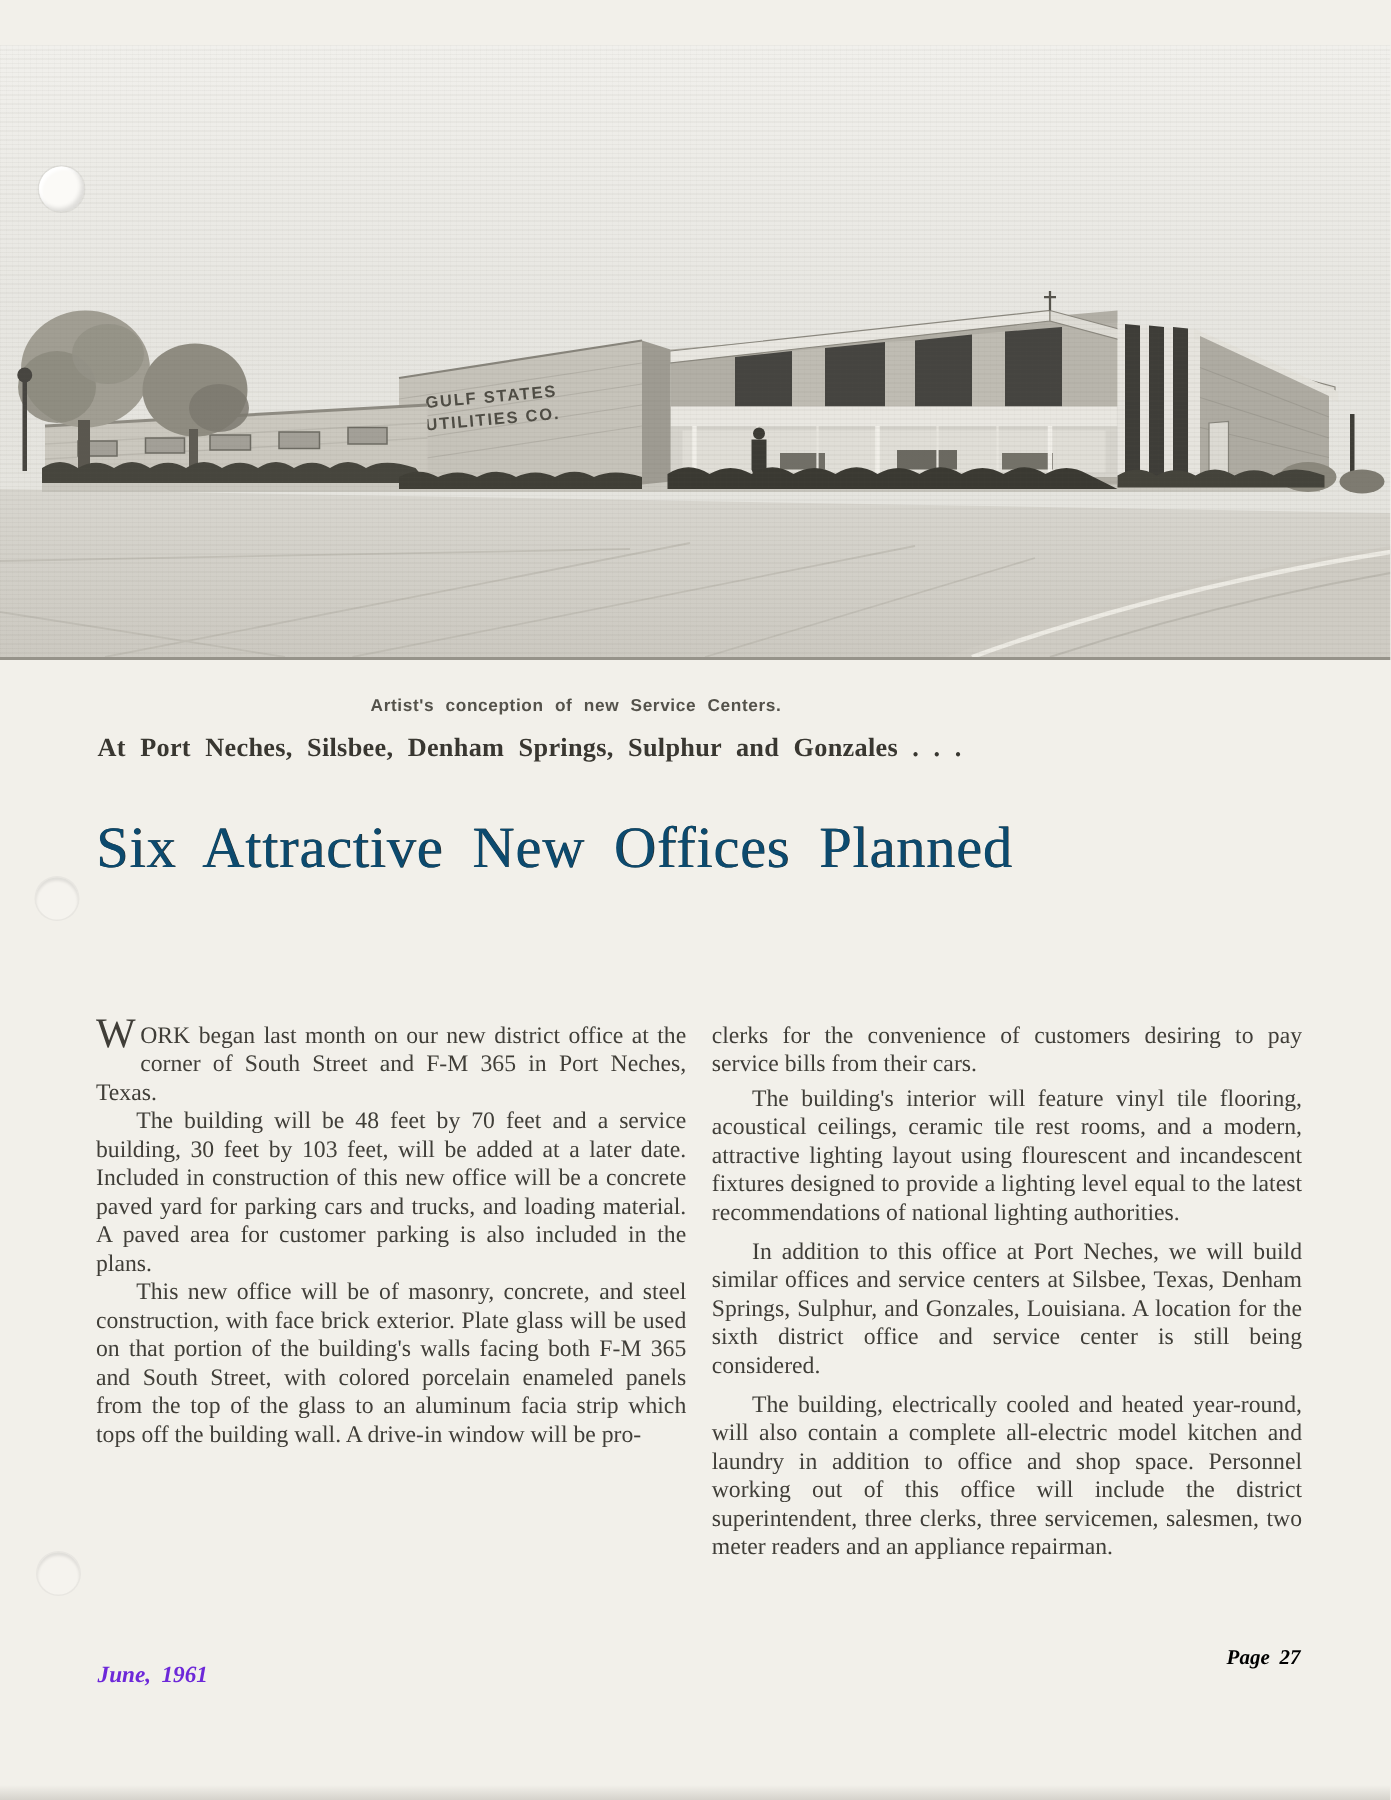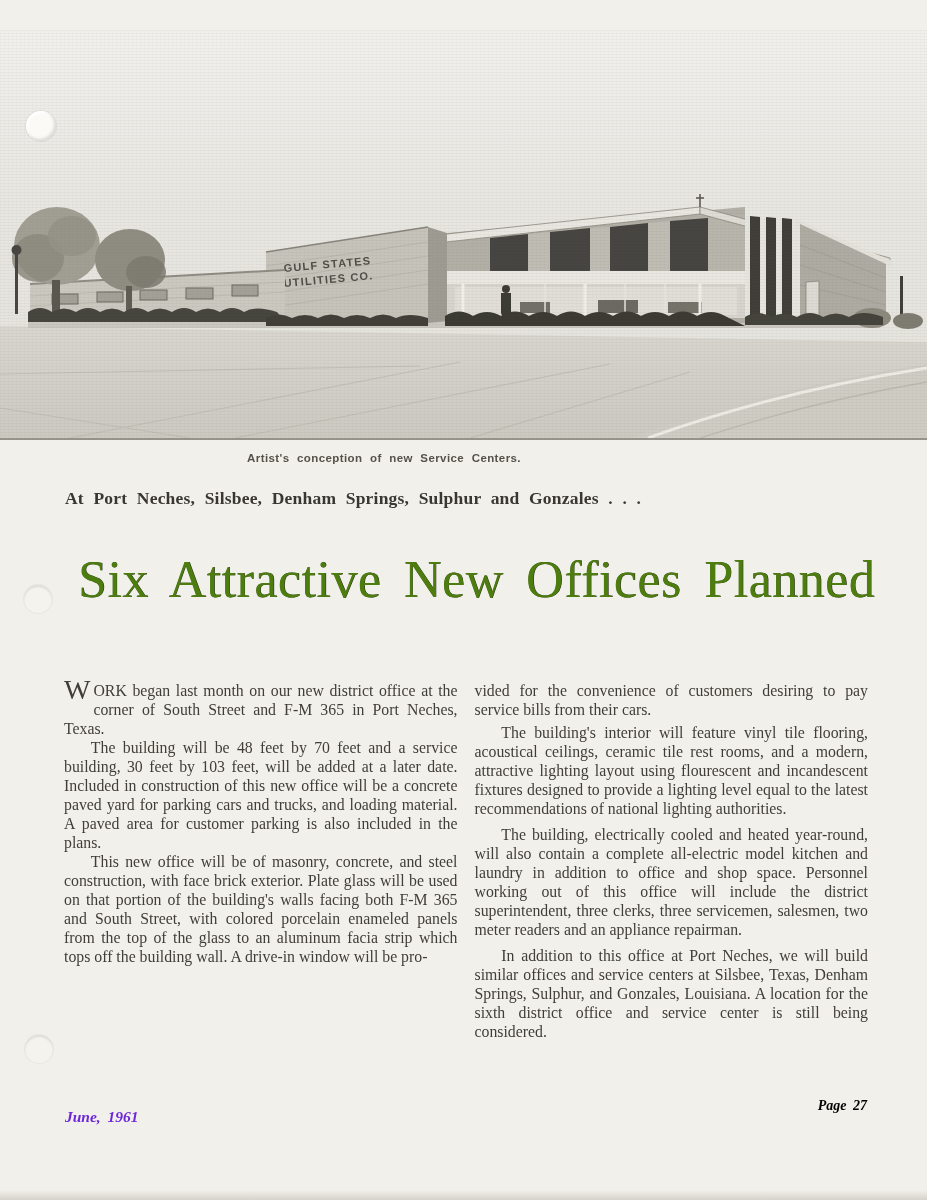--- a/index.html
+++ b/index.html
@@ -14,32 +14,32 @@
     border-bottom:2px solid #96938a;
   }
   .photo svg{display:block;}
   .photo .halftone{
     position:absolute;inset:0;pointer-events:none;
     background:
       repeating-linear-gradient(180deg, rgba(100,96,84,.05) 0 1px, rgba(0,0,0,0) 1px 3px),
       repeating-linear-gradient(90deg, rgba(100,96,84,.025) 0 1px, rgba(0,0,0,0) 1px 4px);
   }
   .caption{
-    position:absolute;top:452px;left:0;width:768px;text-align:center;
+    position:absolute;top:465px;left:0;width:768px;text-align:center;
     font-family:"Liberation Sans", sans-serif;font-weight:bold;
     font-size:11.5px;color:#54524b;letter-spacing:.4px;word-spacing:4px;
   }
   .kicker{
     position:absolute;top:488px;left:65px;
     font-weight:bold;font-size:17.5px;color:#393731;
     word-spacing:5px;letter-spacing:.2px;
   }
   .headline{
-    position:absolute;top:538px;left:64px;margin:14px;
-    font-weight:normal;font-size:52px;line-height:55px;color:#4d7c0f;
+    position:absolute;top:538px;left:64px;margin:0;
+    font-weight:normal;font-size:39px;line-height:55px;color:#0c4a6e;
     word-spacing:9px;letter-spacing:.5px;
     text-shadow:.4px 0 0 #2e2c27;
   }
   .columns{
     position:absolute;top:681px;left:64px;width:804px;
     display:flex;gap:17px;
     font-size:15.8px;line-height:19px;text-align:justify;color:#403e38;
   }
   .col{flex:1;min-width:0;}
   .col p{margin:0;text-indent:1.7em;}
@@ -236,24 +236,24 @@
     <span>Six Attractive New Offices Planned</span><br>
   </h1>
 
   <div class="columns">
     <div class="col col-left">
       <p class="first"><span class="initcap">W</span><span>ORK began last month on our new district office at the corner of South Street and F-M 365 in Port Neches, Texas.</span></p>
       <p>The building will be 48 feet by 70 feet and a service building, 30 feet by 103 feet, will be added at a later date. Included in construction of this new office will be a concrete paved yard for parking cars and trucks, and loading material. A paved area for customer parking is also included in the plans.</p>
       <p>This new office will be of masonry, concrete, and steel construction, with face brick exterior. Plate glass will be used on that portion of the building's walls facing both F-M 365 and South Street, with colored porcelain enameled panels from the top of the glass to an aluminum facia strip which tops off the building wall. A drive-in window will be pro-</p>
     </div>
     <div class="col col-right">
-      <p class="cont">vided for the convenience of customers desiring to pay service bills from their cars.</p>
+      <p class="cont">clerks for the convenience of customers desiring to pay service bills from their cars.</p>
       <p>The building's interior will feature vinyl tile flooring, acoustical ceilings, ceramic tile rest rooms, and a modern, attractive lighting layout using flourescent and incandescent fixtures designed to provide a lighting level equal to the latest recommendations of national lighting authorities.</p>
+      <p class="sp">In addition to this office at Port Neches, we will build similar offices and service centers at Silsbee, Texas, Denham Springs, Sulphur, and Gonzales, Louisiana. A location for the sixth district office and service center is still being considered.</p>
       <p class="sp">The building, electrically cooled and heated year-round, will also contain a complete all-electric model kitchen and laundry in addition to office and shop space. Personnel working out of this office will include the district superintendent, three clerks, three servicemen, salesmen, two meter readers and an appliance repairman.</p>
-      <p class="sp">In addition to this office at Port Neches, we will build similar offices and service centers at Silsbee, Texas, Denham Springs, Sulphur, and Gonzales, Louisiana. A location for the sixth district office and service center is still being considered.</p>
     </div>
   </div>
 
   <span class="footer-left">June, 1961</span>
   <span class="footer-right">Page 27</span>
 
   <div class="scan-bottom"></div>
 </div>
 
 </body></html>

